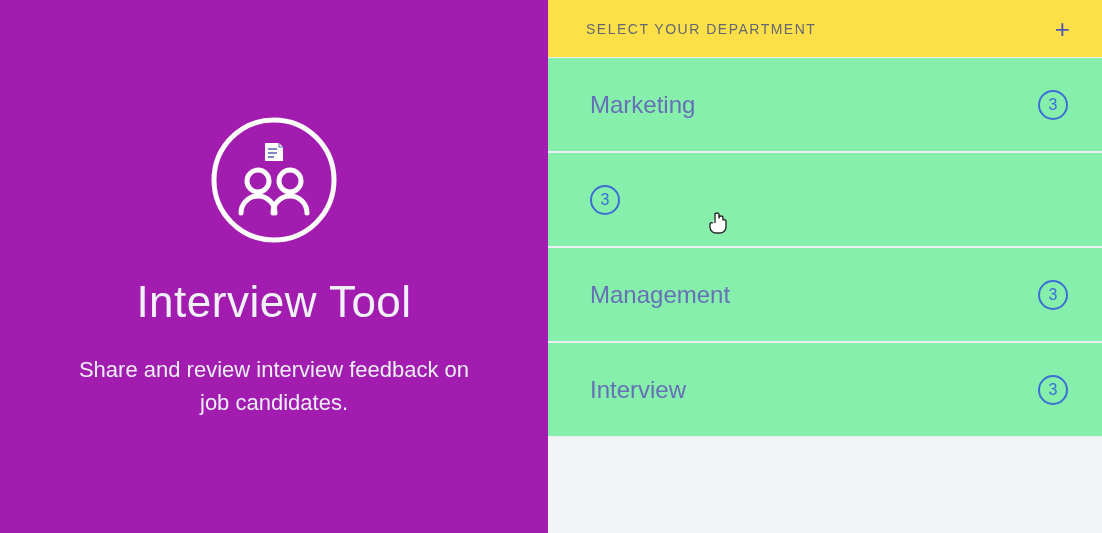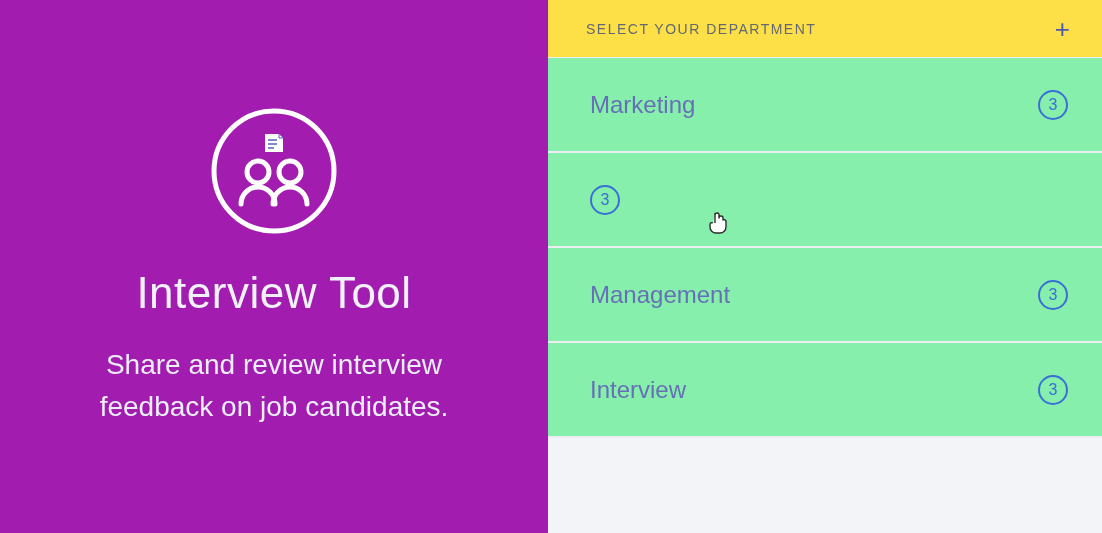--- a/index.html
+++ b/index.html
@@ -18,21 +18,21 @@
   }
   .hero-icon { margin-bottom: 28px; }
   .hero-title {
     font-size: 44px;
     font-weight: 300;
     letter-spacing: 0.5px;
     margin-bottom: 26px;
     color: #f0f1fa;
   }
   .hero-subtitle {
-    font-size: 28px;
+    font-size: 22px;
     font-weight: 400;
     line-height: 1.5;
     text-align: center;
     color: #eceefb;
     max-width: 420px;
   }
   .right-panel {
     flex: 1;
     height: 100%;
     background: #f3f4f8;

